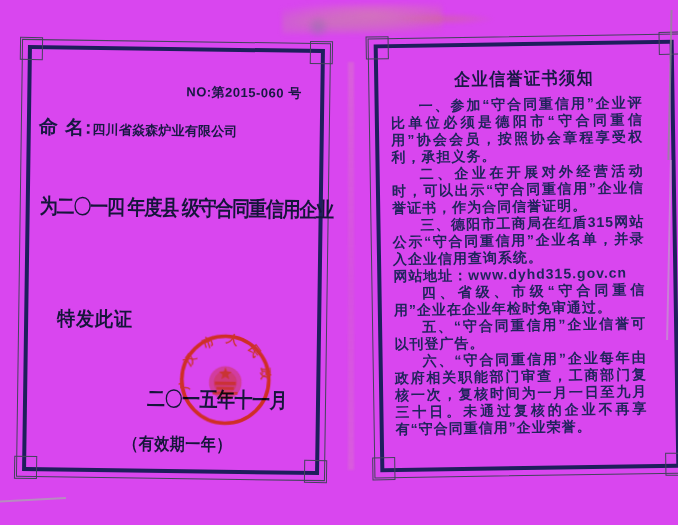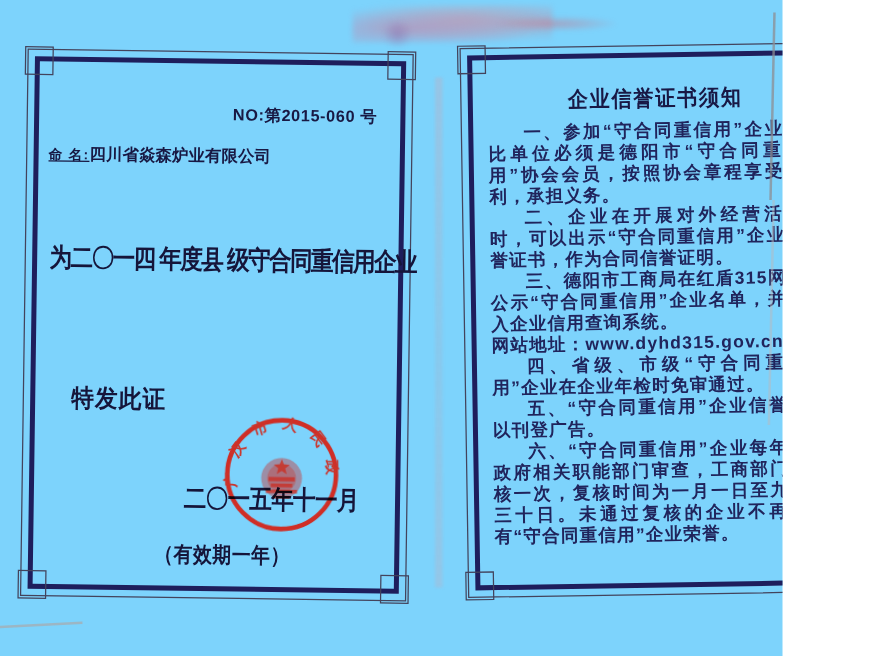--- a/index.html
+++ b/index.html
@@ -1,39 +1,39 @@
 <!DOCTYPE html>
 <html><head>
 <meta charset="utf-8">
 <style>
   html,body { margin:0; padding:0; }
   .photo {
-    position:relative; width:626px; height:525px; overflow:hidden;
-    background:#7dd3fc;
+    position:relative; width:678px; height:525px; overflow:hidden;
+    background:#d946ef;
     font-family:"Liberation Sans","DejaVu Sans",sans-serif;
   }
   .page { position:absolute; }
   .page-left  { left:19px;  top:41px; width:309px; height:438px; transform:rotate(0.8deg); }
   .page-right { left:371px; top:36px; width:312px; height:440px; transform:rotate(-0.9deg); }
 
   
   .frame-thin  { position:absolute; inset:0; border:1.6px solid #43435c; }
   .frame-thick { position:absolute; inset:6px; border:4.5px solid #1e1e5c; }
   .corner { position:absolute; width:21px; height:21px; border:1.6px solid #43435c; }
   .corner.tl { left:-2px; top:-2px; }
   .corner.tr { right:-2px; top:-2px; }
   .corner.bl { left:-2px; bottom:-2px; }
   .corner.br { right:-2px; bottom:-2px; }
 
   .txt { position:absolute; color:#1d2055; font-weight:bold; white-space:nowrap; }
 
   
   .cert-no   { left:165px; top:42px;  font-size:13px; letter-spacing:0.5px; color:#181843; }
   .name-line { left:18px;  top:75px; }
-  .name-label   { font-size:11px; letter-spacing:1px; color:#181843; font-weight:bold;text-decoration:underline; }
+  .name-label   { font-size:19px; letter-spacing:1px; color:#181843; font-weight:bold; }
   .company-name { font-size:13px; letter-spacing:0.2px; color:#181843; font-weight:bold; }
   .award-line   { left:20px; top:153px; font-size:18px; letter-spacing:-1.2px; color:#15153a; transform:scaleY(1.15); transform-origin:left top; }
   .issue-line   { left:39px; top:267px; font-size:18px; letter-spacing:1px; color:#15153a; transform:scaleY(1.1); }
   .date-line    { left:130px; top:346px; font-size:18px; letter-spacing:-0.5px; color:#15153a; z-index:2; transform:scaleY(1.15); }
   .validity-line{ left:107px; top:394px; font-size:15px; letter-spacing:0.5px; color:#15153a; transform:scaleY(1.15); }
   .seal { position:absolute; left:160px; top:290px; width:96px; height:96px; z-index:3; mix-blend-mode:multiply; }
 
   
   .notice-title { left:0; width:100%; top:33px; text-align:center; font-size:16px; letter-spacing:1.5px; color:#181845; transform:scaleY(1.1); }
   .notice-body {

